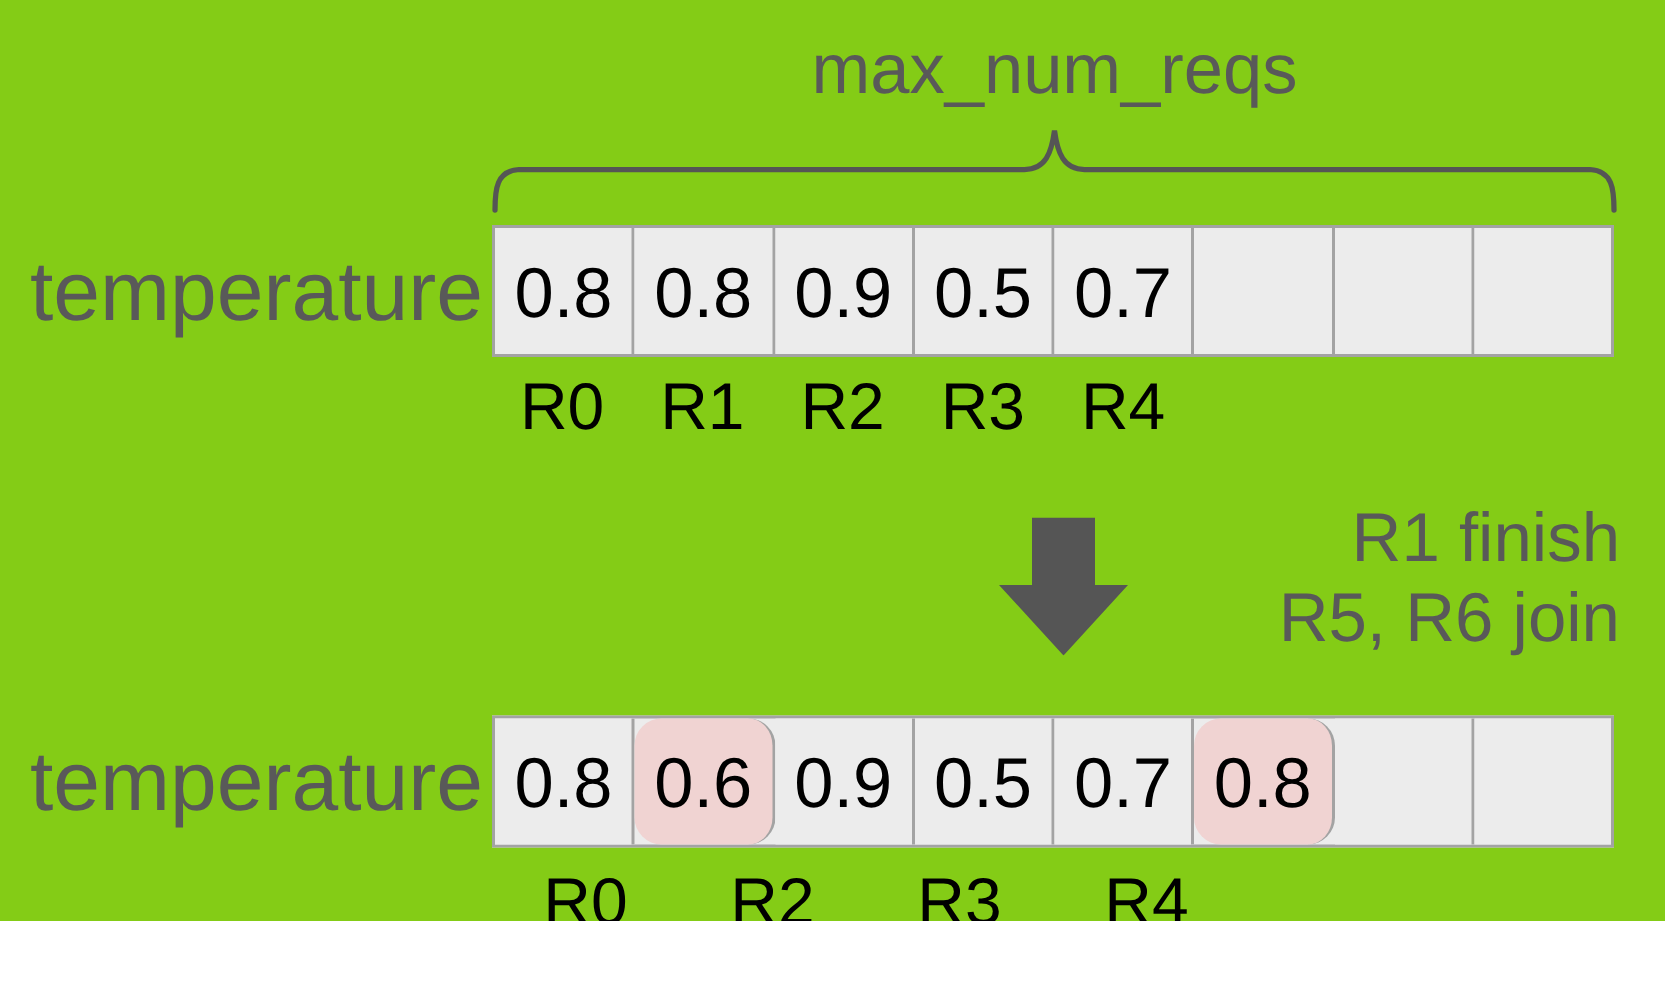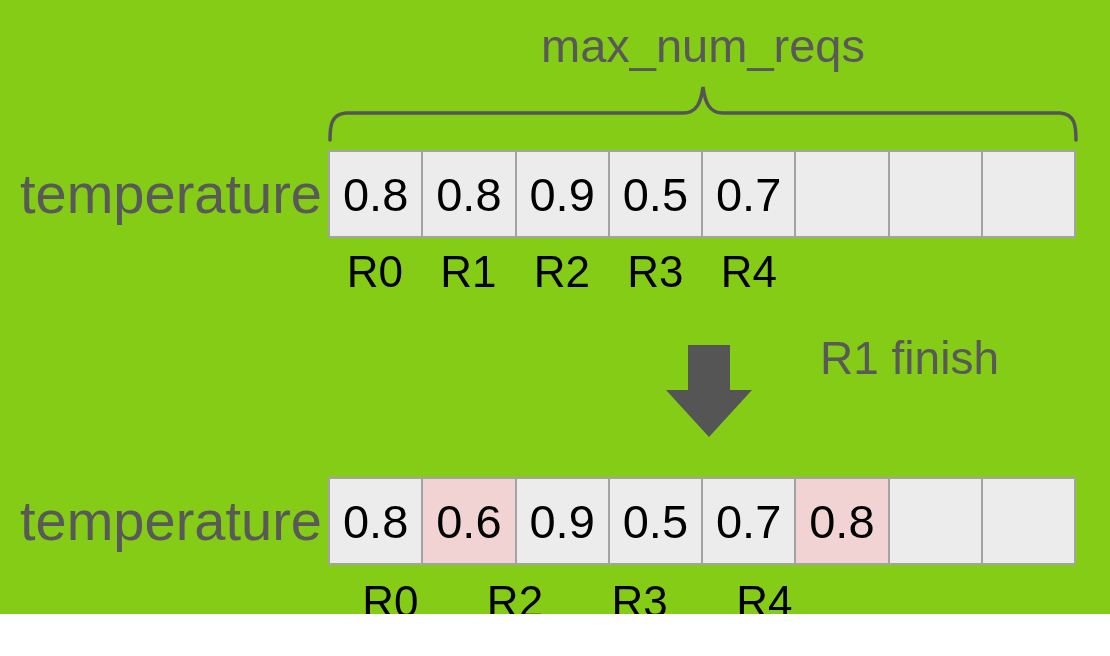--- a/index.html
+++ b/index.html
@@ -69,21 +69,21 @@
     border-right: 2px solid var(--cell-border);
     background: var(--cell-bg);
     display: flex;
     align-items: center;
     justify-content: center;
     font-size: 47px;
     color: #000000;
     text-align: center;
   }
   .cell:last-child { border-right: none; }
-  .cell.highlight { background: var(--cell-highlight-bg); }
+  .cell.highlight { background: var(--cell-highlight-bg); border-radius: 18px; }
 
   .labels {
     position: absolute;
     left: 328px;
     width: 748px;
     height: 48px;
     display: flex;
     justify-content: center;
   }
   .labels.top-labels    { top: 248px; }
@@ -102,21 +102,21 @@
     left: 666px;
     top: 345px;
     width: 86px;
     height: 92px;
   }
   .note {
     position: absolute;
     left: 820px;
     top: 332px;
     width: 260px;
-    text-align: left;
+    text-align: right;
     font-size: 46px;
     line-height: 53px;
     color: var(--text-gray);
     white-space: nowrap;
   }
 </style>
 </head>
 <body>
 
 <div id="canvas" style="--text-gray: #595959; --cell-bg: #ececec; --cell-highlight-bg: #f0d3d2; --cell-border: #a3a3a3; --arrow: #555555;">
@@ -151,20 +151,21 @@
       <div class="slot-label"></div>
       <div class="slot-label"></div>
     </div>
 
   <svg class="arrow-wrap" viewBox="0 0 86 92">
     <polygon points="22,0 64,0 64,45 86,45 43,92 0,45 22,45" fill="#555555"></polygon>
   </svg>
 
   <div class="note">
     <div>R1 finish</div>
+    <div>R5, R6 join</div>
   </div>
 
   <div class="row-label bottom-row">temperature</div>
 
   <div class="array bottom-array">
       <div class="cell">0.8</div>
       <div class="cell highlight">0.6</div>
       <div class="cell">0.9</div>
       <div class="cell">0.5</div>
       <div class="cell">0.7</div>

